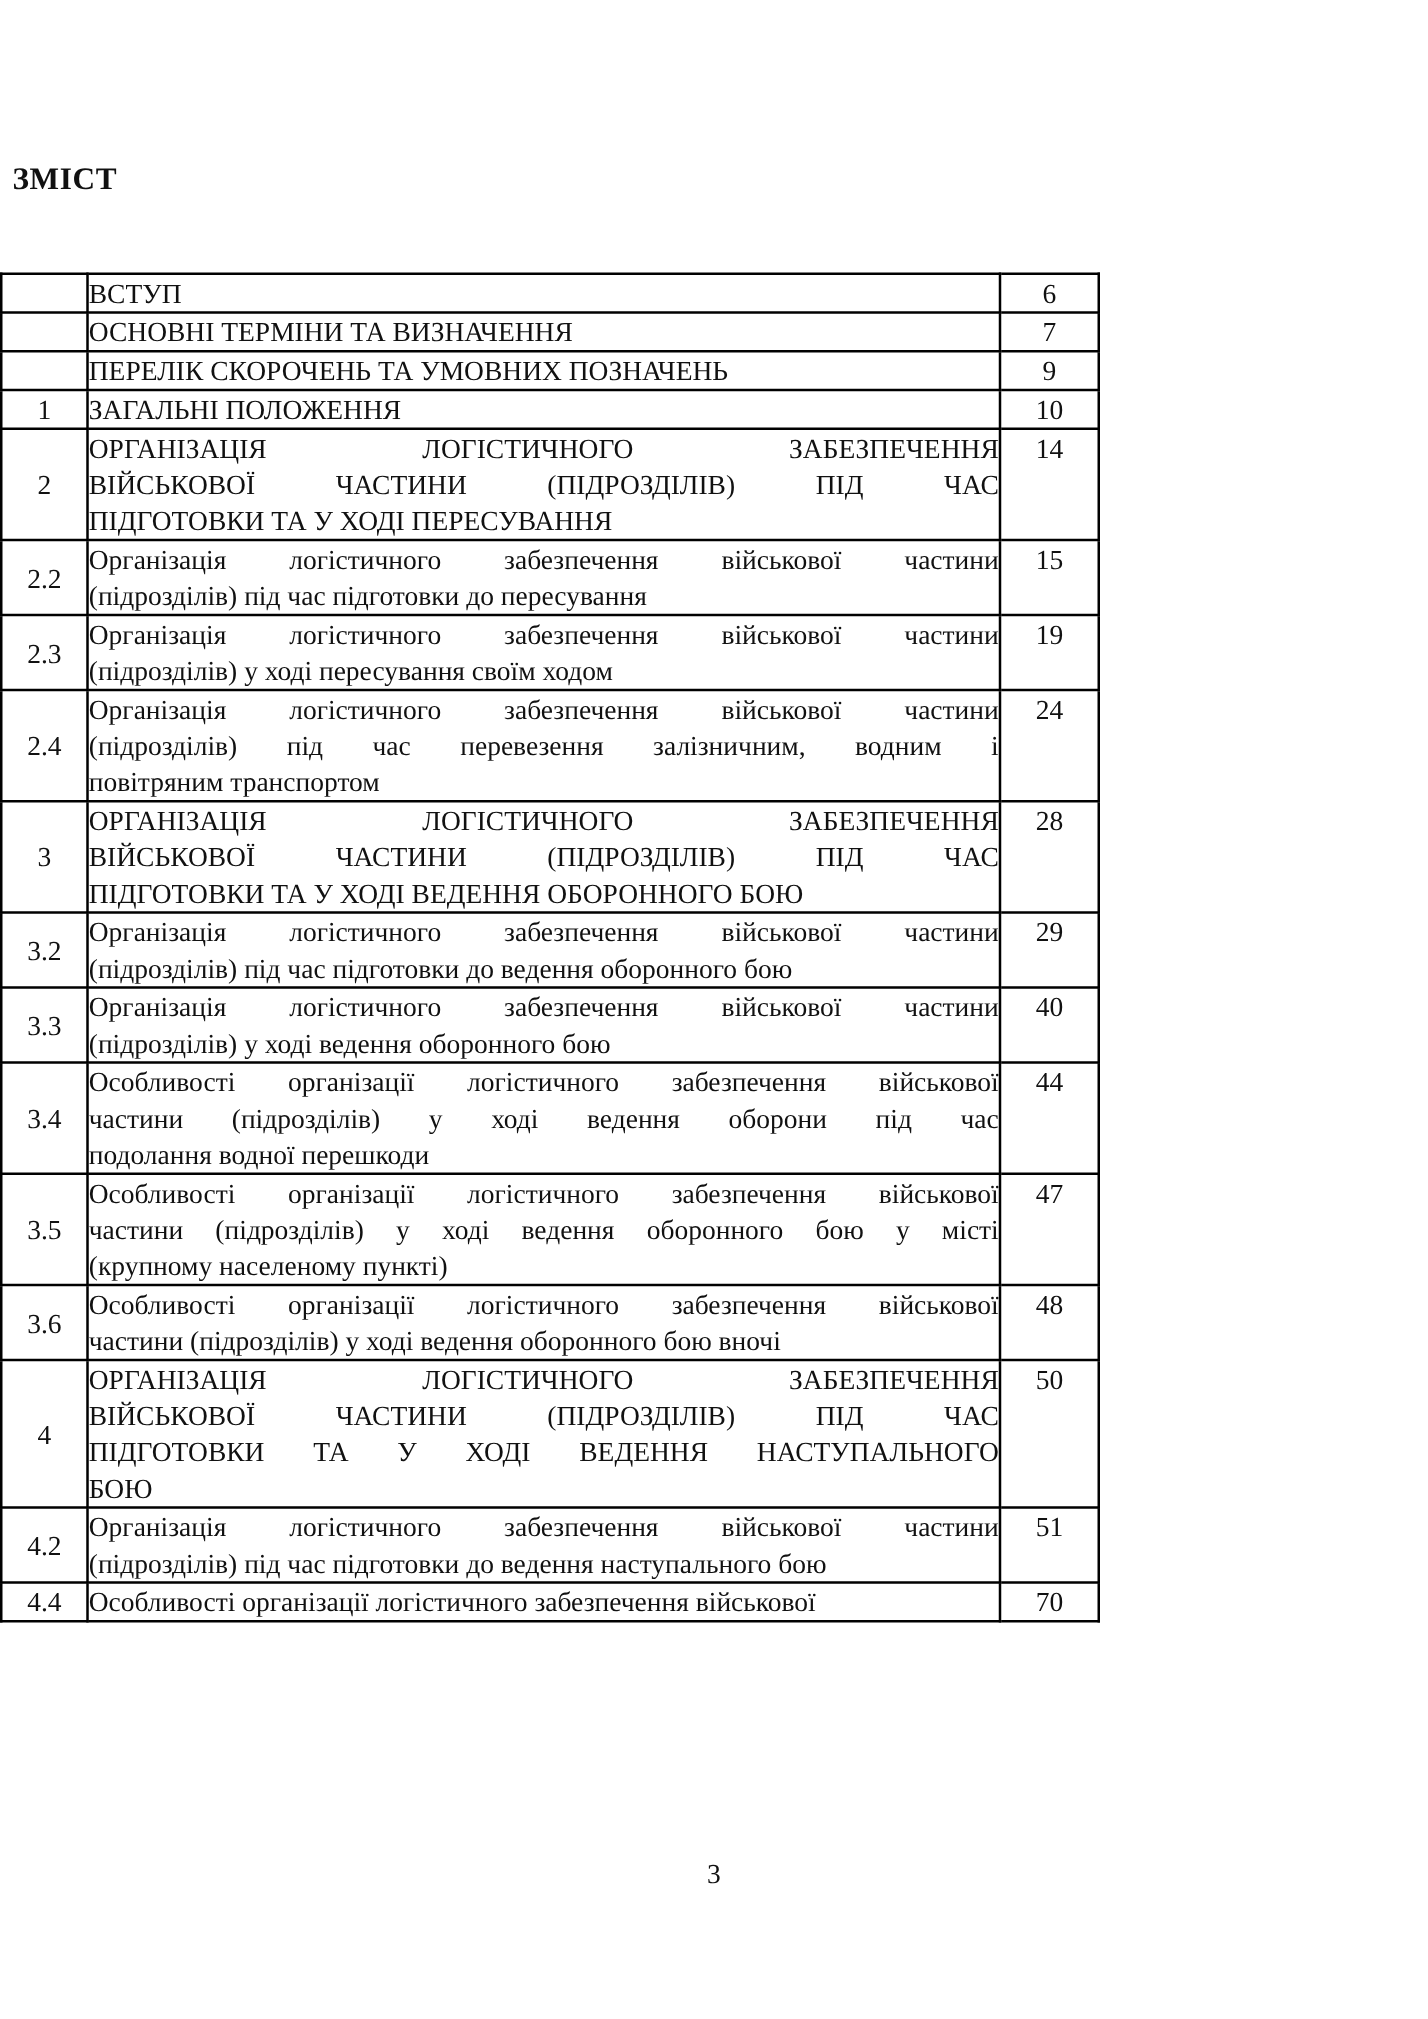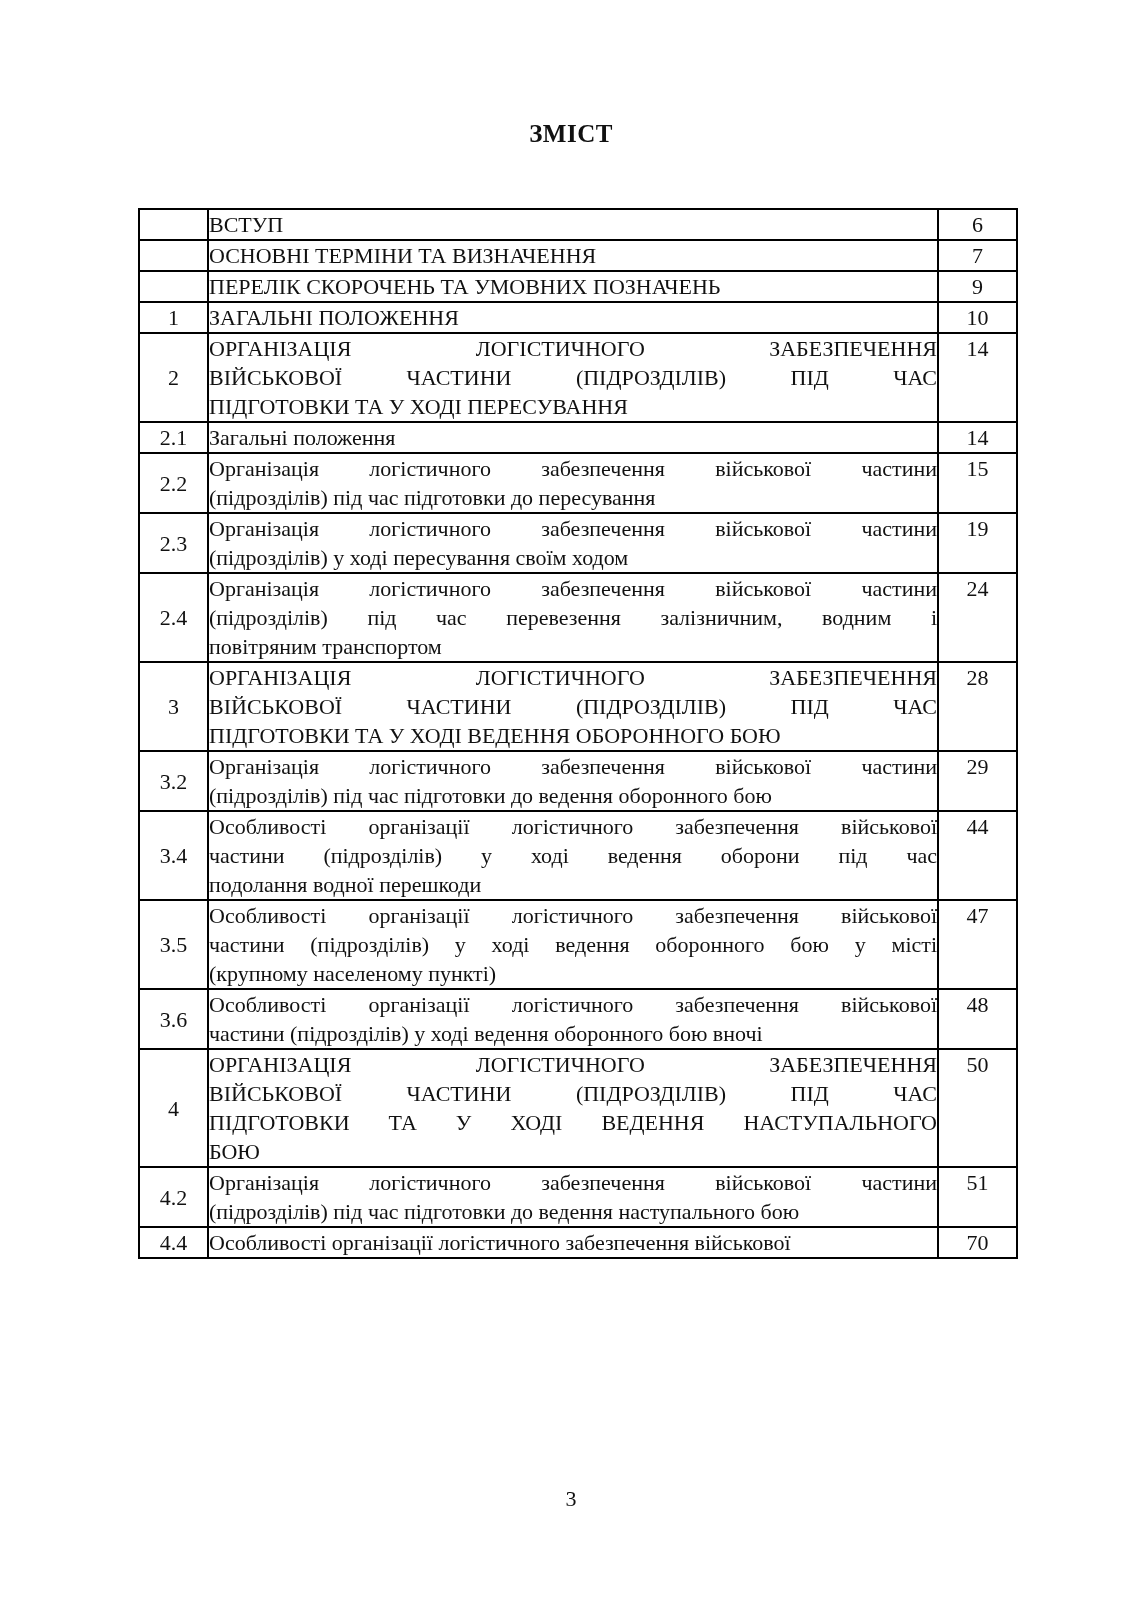--- a/index.html
+++ b/index.html
@@ -5,31 +5,30 @@
   html, body { margin:0; padding:0; }
   body {
     width:1142px; height:1615px;
     background:#ffffff;
     font-family:"Liberation Serif", serif;
     color:#111111;
     position:relative;
     overflow:hidden;
   }
   .doc-title {
-    margin:0;
+    margin:10px;
     padding-top:120px;
-    text-align:center;
+    text-align:left;
     font-size:25px;
     font-weight:bold;
     letter-spacing:0.5px;
   }
   table.toc {
     border-collapse:collapse;
     margin-top:60px;
-    margin-left:138px;
     table-layout:fixed;
     width:872px;
   }
   table.toc td {
     border:2px solid #000000;
     font-size:22px;
     line-height:29px;
     padding:0;
     overflow:hidden;
   }
@@ -103,27 +102,20 @@
       <tr>
         <td class="c-num">2</td>
         <td class="c-title">
           <div class="jline">ОРГАНІЗАЦІЯ ЛОГІСТИЧНОГО ЗАБЕЗПЕЧЕННЯ</div>
           <div class="jline">ВІЙСЬКОВОЇ ЧАСТИНИ (ПІДРОЗДІЛІВ) ПІД ЧАС</div>
           <div class="lline">ПІДГОТОВКИ ТА У ХОДІ ПЕРЕСУВАННЯ</div>
         </td>
         <td class="c-page">14</td>
       </tr>
       <tr>
-        <td class="c-num">2.1</td>
-        <td class="c-title">
-          <div class="lline">Загальні положення</div>
-        </td>
-        <td class="c-page">14</td>
-      </tr>
-      <tr>
         <td class="c-num">2.2</td>
         <td class="c-title">
           <div class="jline">Організація логістичного забезпечення військової частини</div>
           <div class="lline">(підрозділів) під час підготовки до пересування</div>
         </td>
         <td class="c-page">15</td>
       </tr>
       <tr>
         <td class="c-num">2.3</td>
         <td class="c-title">
@@ -150,20 +142,28 @@
         </td>
         <td class="c-page">28</td>
       </tr>
       <tr>
         <td class="c-num">3.2</td>
         <td class="c-title">
           <div class="jline">Організація логістичного забезпечення військової частини</div>
           <div class="lline">(підрозділів) під час підготовки до ведення оборонного бою</div>
         </td>
         <td class="c-page">29</td>
+      </tr>
+      <tr>
+        <td class="c-num">3.3</td>
+        <td class="c-title">
+          <div class="jline">Організація логістичного забезпечення військової частини</div>
+          <div class="lline">(підрозділів) у ході ведення оборонного бою</div>
+        </td>
+        <td class="c-page">40</td>
       </tr>
       <tr>
         <td class="c-num">3.4</td>
         <td class="c-title">
           <div class="jline">Особливості організації логістичного забезпечення військової</div>
           <div class="jline">частини (підрозділів) у ході ведення оборони під час</div>
           <div class="lline">подолання водної перешкоди</div>
         </td>
         <td class="c-page">44</td>
       </tr>

